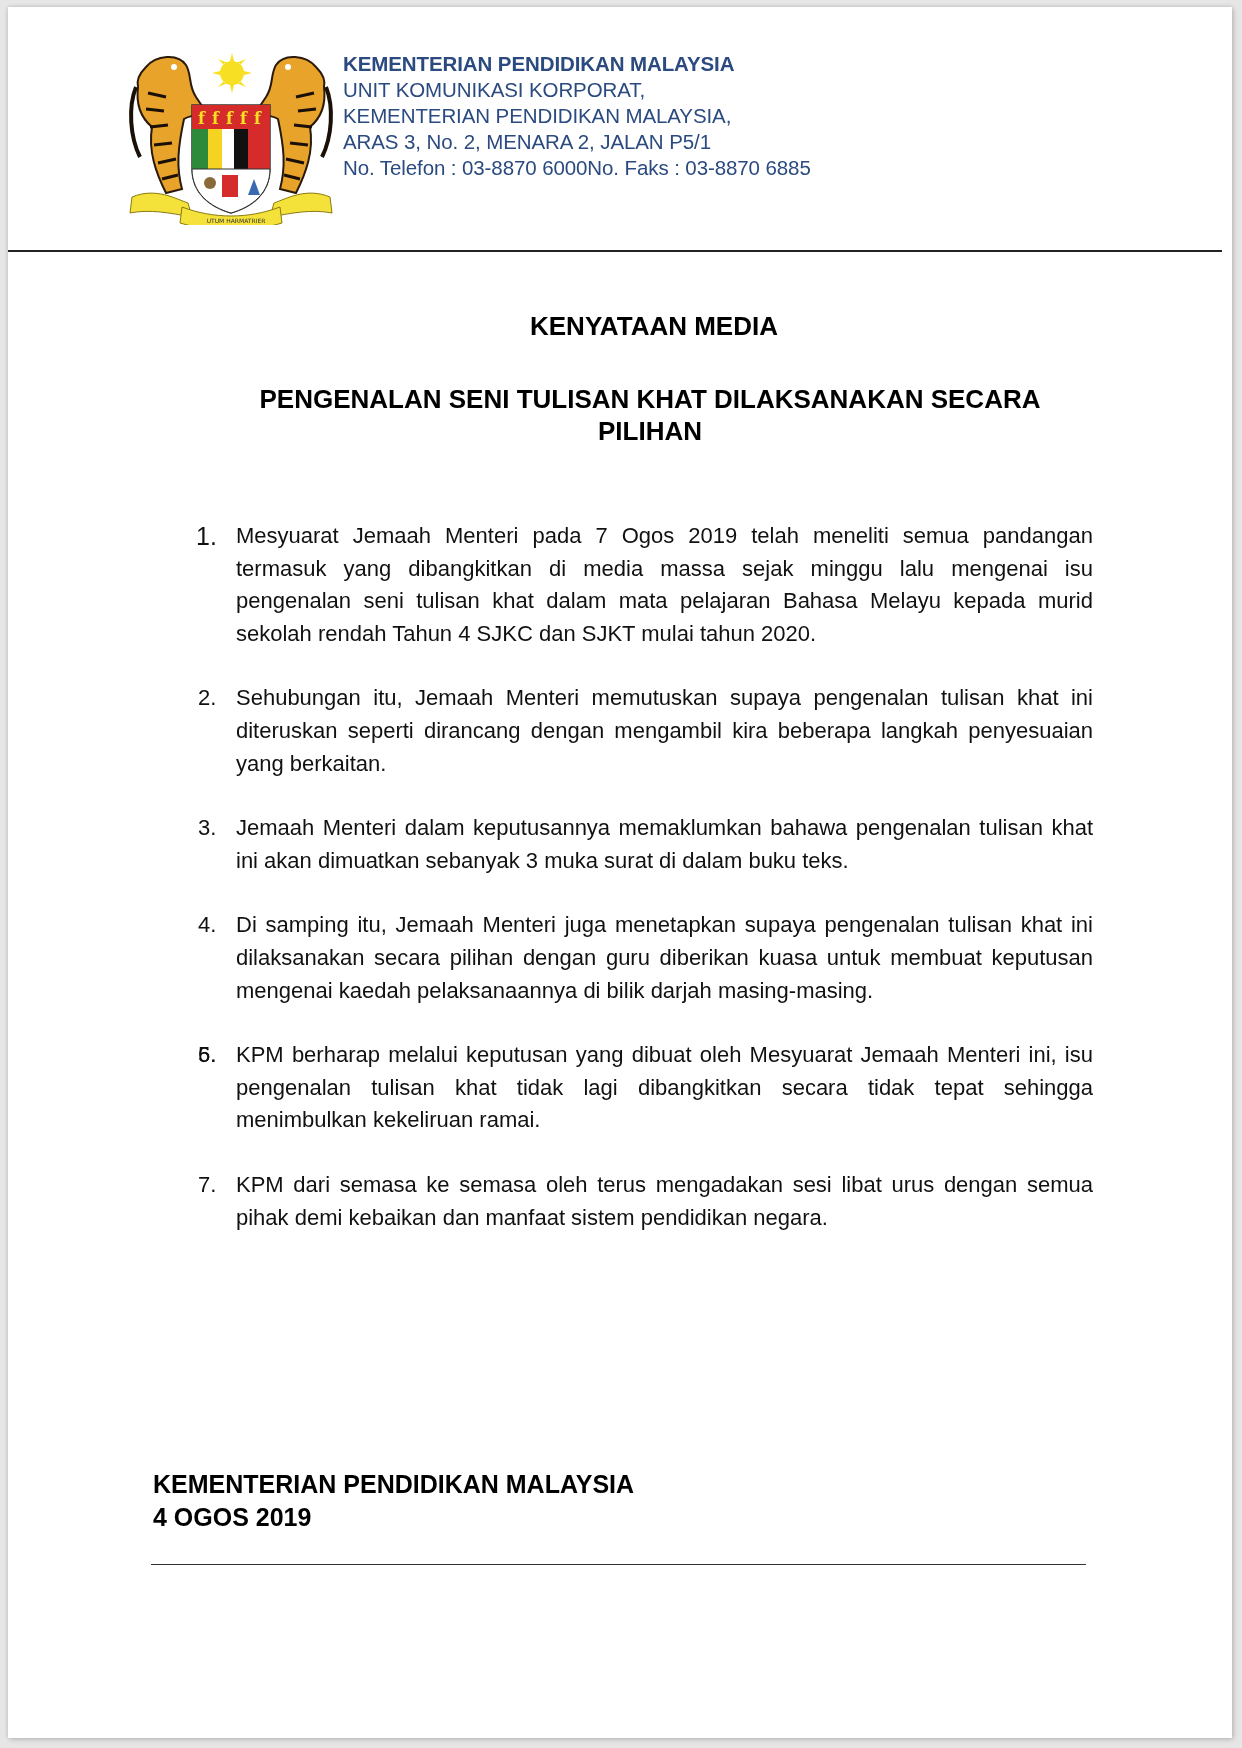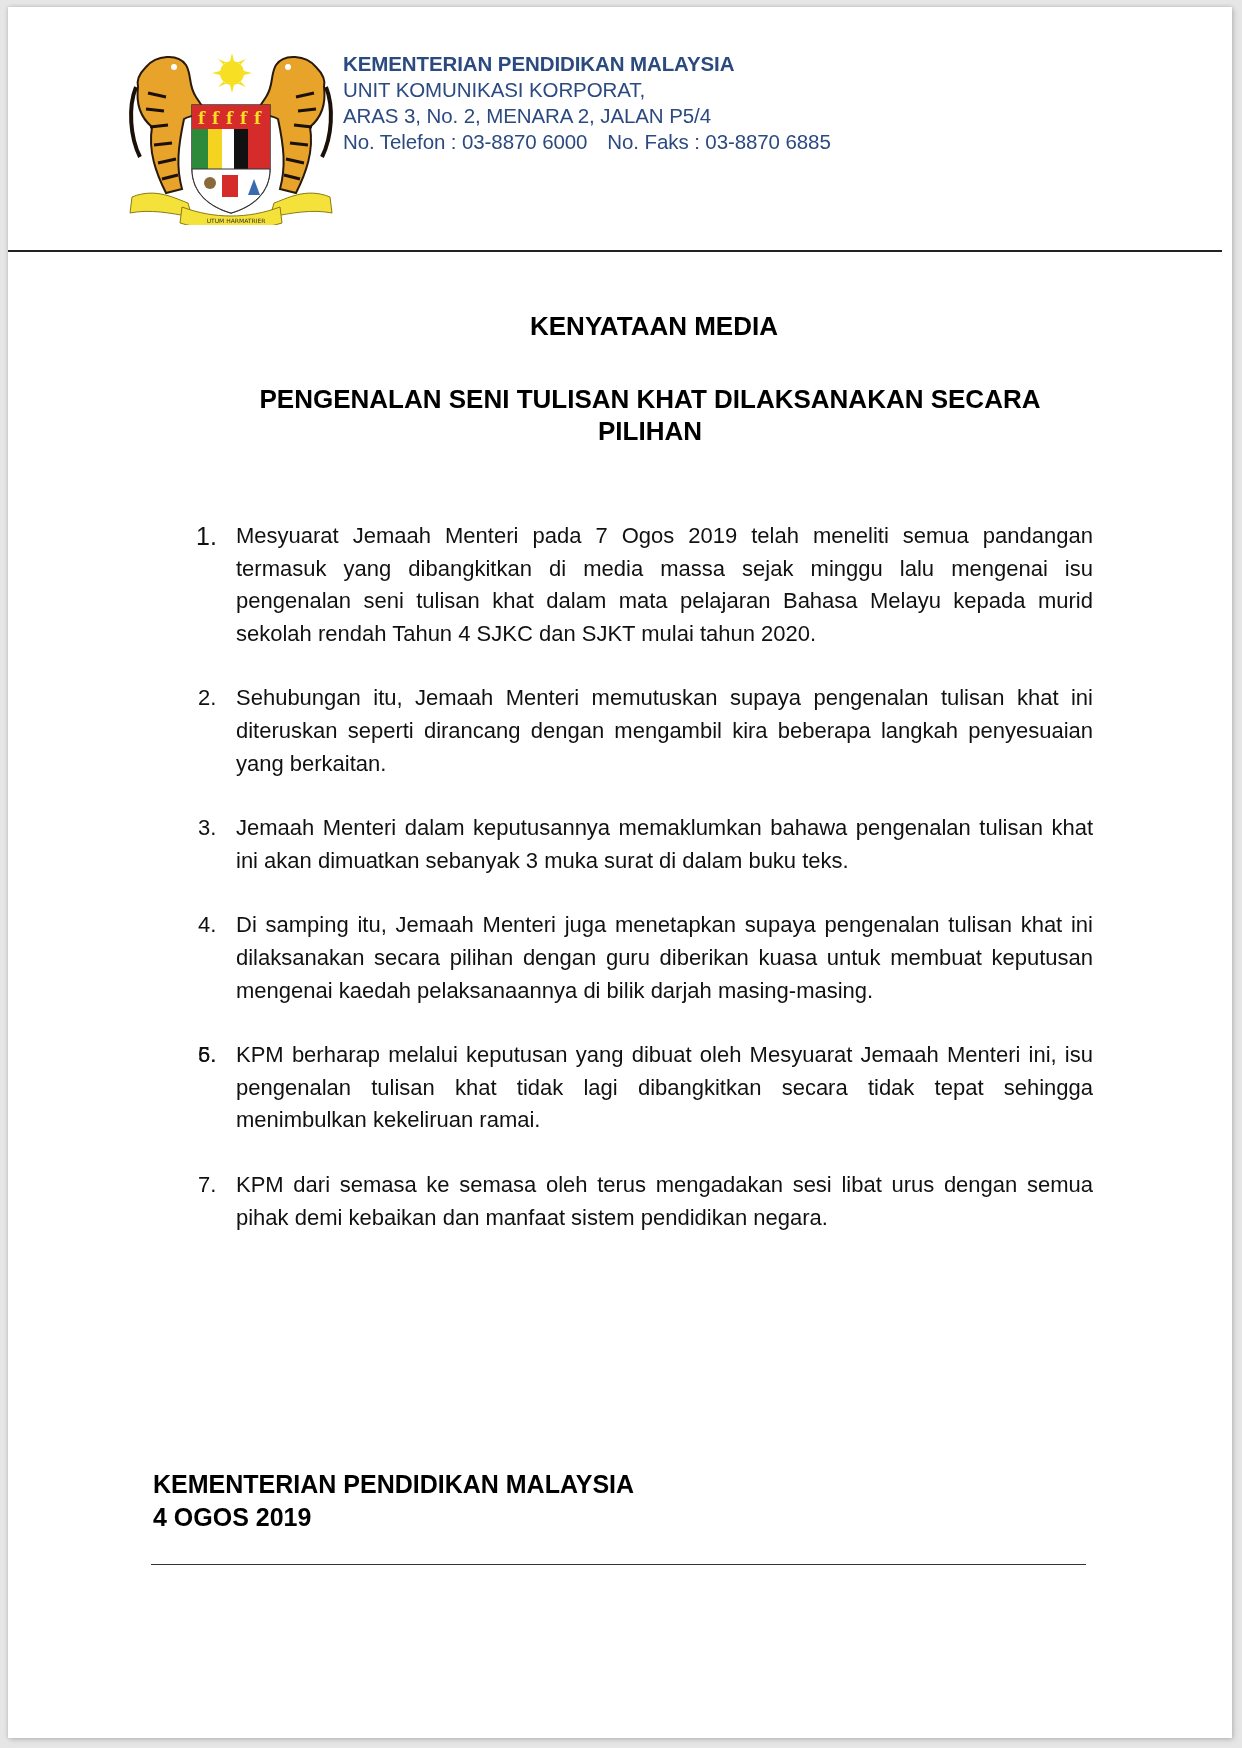--- a/index.html
+++ b/index.html
@@ -26,21 +26,21 @@
   .letterhead {
     position: absolute;
     left: 335px; top: 44px;
     color: #2b4a80;
     font-size: 20.5px;
     line-height: 26px;
     letter-spacing: -0.1px;
   }
   .letterhead .org { font-weight: bold; }
   .letterhead div { white-space: nowrap; }
-  .letterhead .contact span + span { margin-left: 20px; }
+  .letterhead .contact span + span { }
   .rule-top {
     position: absolute;
     left: 0; top: 243px;
     width: 1214px; height: 0;
     border-top: 2px solid #222;
   }
   
   .heading {
     position: absolute;
     left: 0; width: 1224px;
@@ -152,21 +152,22 @@
 
     <path d="M6 150 C30 140 50 152 62 156 L66 170 C44 166 24 162 4 166 Z" fill="#f4e23a" stroke="#8a7a10" stroke-width="1"></path>
     <path d="M204 150 C180 140 160 152 148 156 L144 170 C166 166 186 162 206 166 Z" fill="#f4e23a" stroke="#8a7a10" stroke-width="1"></path>
     <path d="M56 160 C88 172 122 172 154 160 L156 176 C122 186 88 186 54 176 Z" fill="#f4e23a" stroke="#8a7a10" stroke-width="1"></path>
     <text x="110" y="176" font-size="6" font-family="DejaVu Sans, sans-serif" fill="#333" text-anchor="middle">UTUM HARMATRIER</text>
   </svg>
 
   <div class="letterhead">
     <div class="org">KEMENTERIAN PENDIDIKAN MALAYSIA</div>
     <div>UNIT KOMUNIKASI KORPORAT,</div>
-    <div>ARAS 3, No. 2, MENARA 2, JALAN P5/4</div>
+    <div>KEMENTERIAN PENDIDIKAN MALAYSIA,</div>
+    <div>ARAS 3, No. 2, MENARA 2, JALAN P5/1</div>
     <div class="contact">
       <span>No. Telefon : 03-8870 6000</span><span>No. Faks : 03-8870 6885</span>
     </div>
   </div>
 
   <div class="rule-top"></div>
 
   <div class="heading title">
     <span>PENGENALAN SENI TULISAN KHAT DILAKSANAKAN SECARA</span>
     <span>PILIHAN</span>

